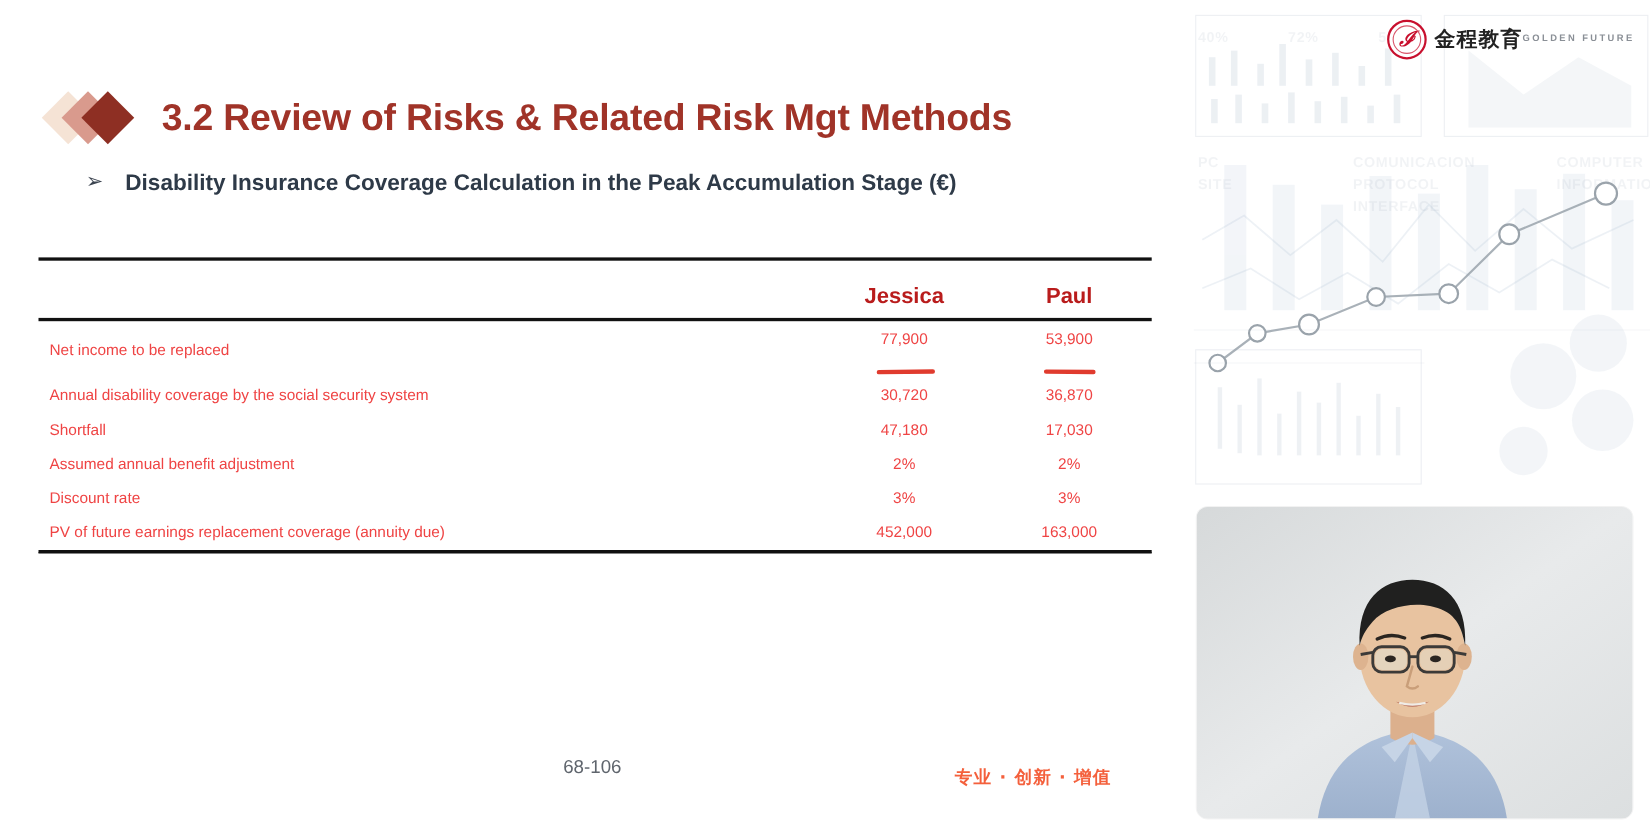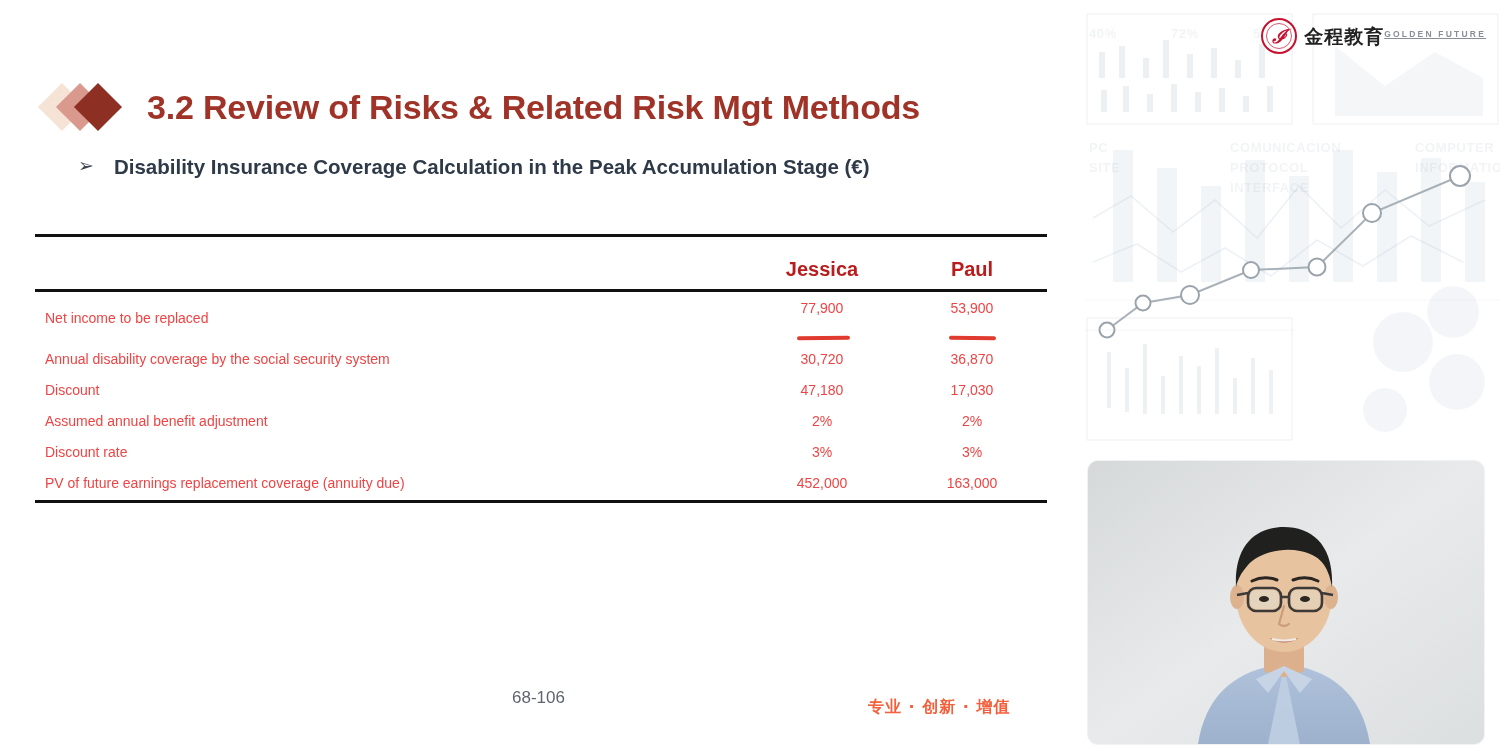--- a/index.html
+++ b/index.html
@@ -130,21 +130,21 @@
     font-family: "Liberation Serif", serif; font-style: italic;
     font-size: 19px; font-weight: bold; color: #c8102e; line-height: 1;
   }
   .logo-text { display: flex; flex-direction: row; line-height: 1; }
   .logo-cn {
     font-size: 19px; font-weight: bold; color: #222;
     font-family: "DejaVu Sans", sans-serif; letter-spacing: 1px;
   }
   .logo-en {
     font-size: 8.5px; color: #8a8f96; letter-spacing: 2.2px;
-    margin-top: 3px; font-weight: bold; text-decoration: underline;
+    margin-top: 3px; font-weight: bold;
   }
 
   
   .webcam {
     position: absolute; left: 3px; top: 461px;
     width: 396px; height: 283px; border-radius: 10px;
     overflow: hidden;
     background: linear-gradient(160deg, #d9dcdd 0%, #e9ebec 45%, #dfe2e3 100%);
     box-shadow: 0 0 0 1px rgba(0,0,0,0.05);
   }
@@ -199,21 +199,21 @@
               <td class="lbl">Net income to be replaced</td>
               <td class="num"><span class="underlined ">77,900</span></td>
               <td class="num"><span class="underlined u2">53,900</span></td>
             </tr>
             <tr>
               <td class="lbl">Annual disability coverage by the social security system</td>
               <td class="num">30,720</td>
               <td class="num">36,870</td>
             </tr>
             <tr>
-              <td class="lbl">Discount</td>
+              <td class="lbl">Shortfall</td>
               <td class="num">47,180</td>
               <td class="num">17,030</td>
             </tr>
             <tr>
               <td class="lbl">Assumed annual benefit adjustment</td>
               <td class="num">2%</td>
               <td class="num">2%</td>
             </tr>
             <tr>
               <td class="lbl">Discount rate</td>

